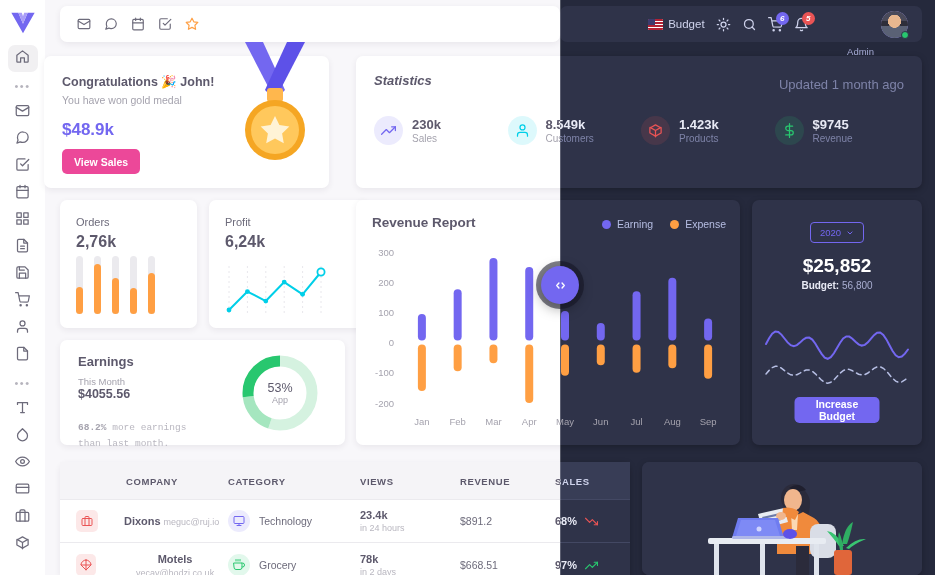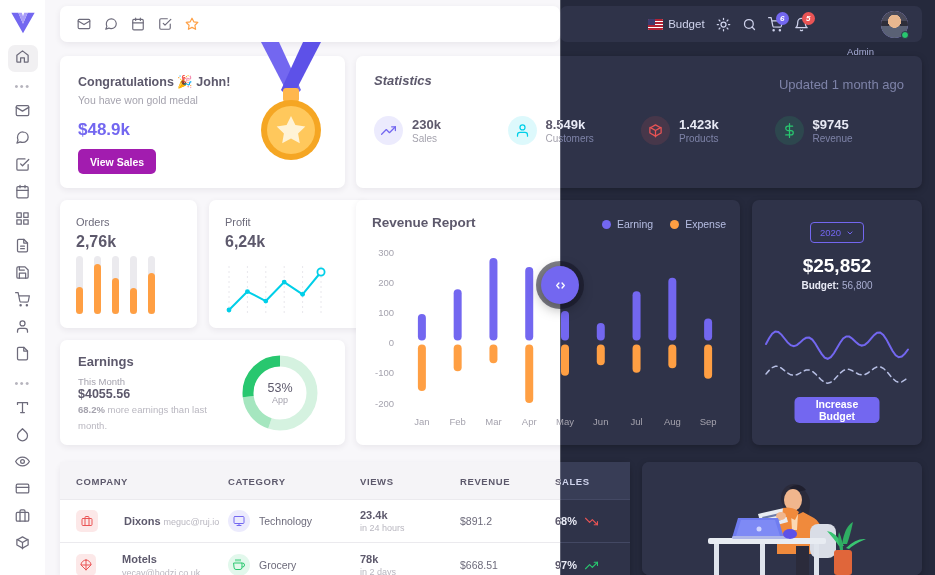--- a/index.html
+++ b/index.html
@@ -83,38 +83,38 @@
     background: radial-gradient(circle at 50% 38%, #e8b78f 0 30%, transparent 31%),
                 linear-gradient(#4a4a5a 0 38%, #2e2e3a 38% 55%, #5a6175 55% 100%); }
   .avatar .dot { position:absolute; right:-1px; bottom:-1px; width:8px; height:8px;
     border-radius:50%; background:#28c76f; border:1.5px solid #2f3349; }
 
   
   .card { position: absolute; border-radius: 7px; }
   .light .card { background: #fff; box-shadow: 0 2px 6px rgba(47,43,61,.08); }
   .dark  .card { background: #2f3349; box-shadow: 0 2px 6px rgba(0,0,0,.25); }
 
-  .c-congrats { left: 60px; top: 56px; width: 285px; height: 132px; }
+  .c-congrats { left: 44px; top: 56px; width: 285px; height: 132px; }
   .c-stats    { left: 356px; top: 56px; width: 566px; height: 132px; }
   .c-orders   { left: 60px; top: 200px; width: 137px; height: 128px; }
   .c-profit   { left: 209px; top: 200px; width: 160px; height: 128px; }
   .c-earnings { left: 60px; top: 340px; width: 285px; height: 105px; }
   .c-revenue  { left: 356px; top: 200px; width: 384px; height: 245px; }
   .c-budget   { left: 752px; top: 200px; width: 170px; height: 245px; }
   .c-table    { left: 60px; top: 462px; width: 570px; height: 113px; border-bottom-left-radius:0;border-bottom-right-radius:0;}
   .c-illus    { left: 642px; top: 462px; width: 280px; height: 113px; }
 
   
   .cg-title { position:absolute; left:18px; top:18px; font-size:12.5px; font-weight:bold; }
   .light .cg-title { color:#5d596c; } .dark .cg-title { color:#cfd3ec; }
   .cg-sub { position:absolute; left:18px; top:38px; font-size:10.5px; }
   .light .cg-sub { color:#a5a3ae; } .dark .cg-sub { color:#7e83a8; }
   .cg-amt { position:absolute; left:18px; top:64px; font-size:17px; font-weight:bold; color:#7367f0; }
   .cg-btn { position:absolute; left:18px; top:93px; height:25px; padding:0 12px;
-    background:#a21caf; color:#fff; border:none; border-radius:5px;
+    background:#ec4899; color:#fff; border:none; border-radius:5px;
     font-size:10.5px; font-weight:bold; font-family:inherit; cursor:pointer; }
   .medal { position:absolute; right: 8px; top: -14px; width: 92px; height: 126px; }
 
   
   .st-title { position:absolute; left:18px; top:17px; font-size:13px; font-weight:bold;font-style:italic; }
   .light .st-title{color:#5d596c;} .dark .st-title{color:#cfd3ec;}
   .st-upd { position:absolute; right:18px; top:21px; font-size:13px; }
   .light .st-upd{color:#a5a3ae;} .dark .st-upd{color:#7e83a8;}
   .st-row { position:absolute; left:18px; top:60px; right:14px; display:flex; }
   .st-item { display:flex; align-items:center; gap:9px; width:25%; }
@@ -131,21 +131,21 @@
   .sm-v { position:absolute; left:16px; top:33px; font-size:16px; font-weight:bold; }
   .light .sm-v{color:#5d596c;} .dark .sm-v{color:#e8eaf5;}
 
   
   .e-title{position:absolute;left:18px;top:14px;font-size:13px;font-weight:bold;}
   .light .e-title{color:#5d596c;} .dark .e-title{color:#cfd3ec;}
   .e-m{position:absolute;left:18px;top:36px;font-size:9.5px;}
   .light .e-m{color:#a5a3ae;} .dark .e-m{color:#7e83a8;}
   .e-v{position:absolute;left:18px;top:47px;font-size:12.5px;font-weight:bold;}
   .light .e-v{color:#5d596c;} .dark .e-v{color:#e8eaf5;}
-  .e-note{position:absolute;left:18px;top:62px;width:135px;font-size:9.5px;line-height:1.65;}
+  .e-note{position:absolute;left:18px;top:80px;width:135px;font-size:9.5px;line-height:1.65;font-family:Liberation Mono, monospace;}
   .light .e-note{color:#b9b7c0;} .dark .e-note{color:#6e7491;}
   .e-note b{color:#a5a3ae;}
   .donut{position:absolute;right:26px;top:14px;width:78px;height:78px;}
   .donut .pc{position:absolute;inset:0;display:flex;flex-direction:column;align-items:center;justify-content:center;}
   .donut .pc .p{font-size:12.5px;font-weight:normal;}
   .light .donut .pc .p{color:#5d596c;} .dark .donut .pc .p{color:#e8eaf5;}
   .donut .pc .s{font-size:9px;}
   .light .donut .pc .s{color:#a5a3ae;} .dark .donut .pc .s{color:#7e83a8;}
 
   
@@ -172,21 +172,21 @@
 
   
   table{width:100%;border-collapse:collapse;table-layout:fixed;}
   thead th{text-align:left;font-size:9.5px;letter-spacing:.6px;font-weight:bold;
     padding:14px 0 12px 0;text-transform:uppercase;}
   .light thead th{color:#5d596c;background:#f5f4f7;} .dark thead th{color:#cfd3ec;background:#383d56;}
   .light thead tr{border-bottom:1px solid #ebeaee;} .dark thead tr{border-bottom:1px solid #434863;}
   tbody td{padding:9px 0;font-size:10.5px;vertical-align:middle;}
   .light tbody tr{border-bottom:1px solid #ebeaee;} .dark tbody tr{border-bottom:1px solid #434863;}
   .light tbody td{color:#6d6b7b;} .dark tbody td{color:#b6bee3;}
-  .cellpad{padding-left:16px;}
+  .cellpad{padding-left:16px;text-align:center;}
   .co{display:flex;align-items:center;gap:26px;}
   .co-ic{width:22px;height:22px;border-radius:5px;display:flex;align-items:center;justify-content:center;}
   .co-ic svg{width:12px;height:12px;}
   .co-n{font-size:11px;font-weight:bold;line-height:1.3;}
   .light .co-n{color:#5d596c;} .dark .co-n{color:#e8eaf5;}
   .co-e{font-size:9px;}
   .light .co-e{color:#b9b7c0;} .dark .co-e{color:#6e7491;}
   .cat{display:flex;align-items:center;gap:9px;}
   .cat-ic{width:22px;height:22px;border-radius:50%;display:flex;align-items:center;justify-content:center;}
   .cat-ic svg{width:12px;height:12px;}

